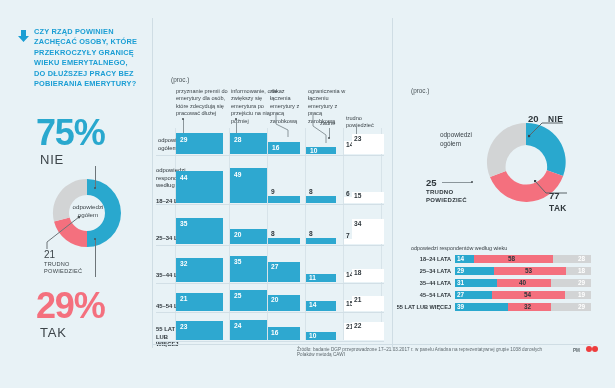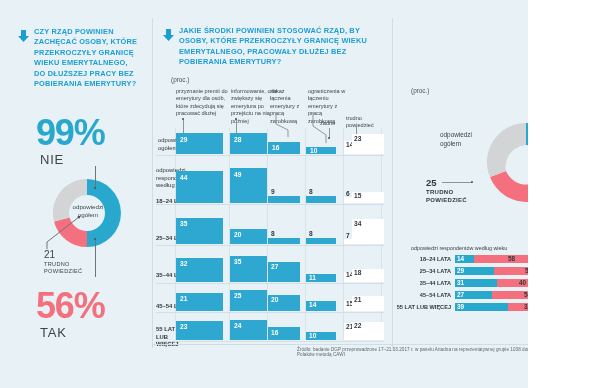--- a/index.html
+++ b/index.html
@@ -5,21 +5,21 @@
   html, body {
     margin: 0;
     padding: 0;
     background: #ffffff;
   }
   body {
     font-family: "Liberation Sans", sans-serif;
   }
   #page {
     position: relative;
-    width: 528px;
+    width: 615px;
     height: 388px;
     background: #e8f2f6;
     overflow: hidden;
   }
   .vdivider {
     position: absolute;
     top: 18px;
     width: 1px;
     height: 330px;
     background: #cfdde4;
@@ -235,21 +235,21 @@
 
   <div class="qblock" style="left:18px; top:27px; width:120px;">
     <span class="arrow-icon">
       <svg width="11" height="12" viewBox="0 0 11 12">
         <path d="M3 0 h5 v6 h3 L5.5 12 L0 6 h3 z" fill="#1b9ed4"></path>
       </svg>
     </span>
     <span class="qtext">CZY RZĄD POWINIEN ZACHĘCAĆ OSOBY, KTÓRE PRZEKROCZYŁY GRANICĘ WIEKU EMERYTALNEGO, DO DŁUŻSZEJ PRACY BEZ POBIERANIA EMERYTURY?</span>
   </div>
 
-  <div class="big-num blue" style="left:36px; top:115px;">99%</div>
+  <div class="big-num blue" style="left:36px; top:115px;">75%</div>
   <div class="big-cap" style="left:40px; top:152px;">NIE</div>
 
   <div style="position:absolute; left:48px; top:174px; width:78px; height:78px;">
     <svg width="78" height="78" viewBox="0 0 78 78">
 
       <path d="M39 5 A34 34 0 0 1 39 73 L39 57 A18 18 0 0 0 39 21 Z" fill="#29a8ce"></path>
 
       <path d="M39 73 A34 34 0 0 1 6.0 47.5 L21.6 43.6 A18 18 0 0 0 39 57 Z" fill="#f4707e"></path>
 
       <path d="M6.0 47.5 A34 34 0 0 1 39 5 L39 21 A18 18 0 0 0 21.6 43.6 Z" fill="#d2d4d5"></path>
@@ -270,31 +270,23 @@
     <line x1="39" y1="1" x2="7" y2="26" stroke="#6d7579" stroke-width="1"></line>
     <line x1="7" y1="26" x2="7" y2="33" stroke="#6d7579" stroke-width="1"></line>
     <circle cx="39" cy="1" r="1.4" fill="#4a5154"></circle>
   </svg>
   <div class="small-num" style="left:44px; top:249px;">21</div>
   <div class="small-cap" style="left:44px; top:261px;">
     <span>TRUDNO</span><br>
     <span>POWIEDZIEĆ</span>
   </div>
 
-  <div class="big-num red" style="left:36px; top:288px;">56%</div>
+  <div class="big-num red" style="left:36px; top:288px;">29%</div>
   <div class="big-cap" style="left:40px; top:325px;">TAK</div>
 
-  <div class="qblock" style="left:163px; top:26px; width:222px;">
-    <span class="arrow-icon">
-      <svg width="11" height="12" viewBox="0 0 11 12">
-        <path d="M3 0 h5 v6 h3 L5.5 12 L0 6 h3 z" fill="#1b9ed4"></path>
-      </svg>
-    </span>
-    <span class="qtext">JAKIE ŚRODKI POWINIEN STOSOWAĆ RZĄD, BY OSOBY, KTÓRE PRZEKROCZYŁY GRANICĘ WIEKU EMERYTALNEGO, PRACOWAŁY DŁUŻEJ BEZ POBIERANIA EMERYTURY?</span>
-  </div>
 
   <div class="proc" style="left:171px; top:76px;">(proc.)</div>
 
   <div class="colhead" style="left:176px; top:88px; width:52px;">przyznanie premii do emerytury dla osób, które zdecydują się pracować dłużej</div>
   <div class="colhead" style="left:231px; top:88px; width:50px;">informowanie, o ile zwiększy się emerytura po przejściu na nią później</div>
   <div class="colhead" style="left:270px; top:88px; width:34px;">zakaz łączenia emerytury z pracą zarobkową</div>
   <div class="colhead" style="left:308px; top:88px; width:40px;">ograniczenia w łączeniu emerytury z pracą zarobkową</div>
   <div class="colhead" style="left:320px; top:120px; width:24px;">żadne</div>
   <div class="colhead" style="left:346px; top:115px; width:36px;">trudno powiedzieć</div>
 

